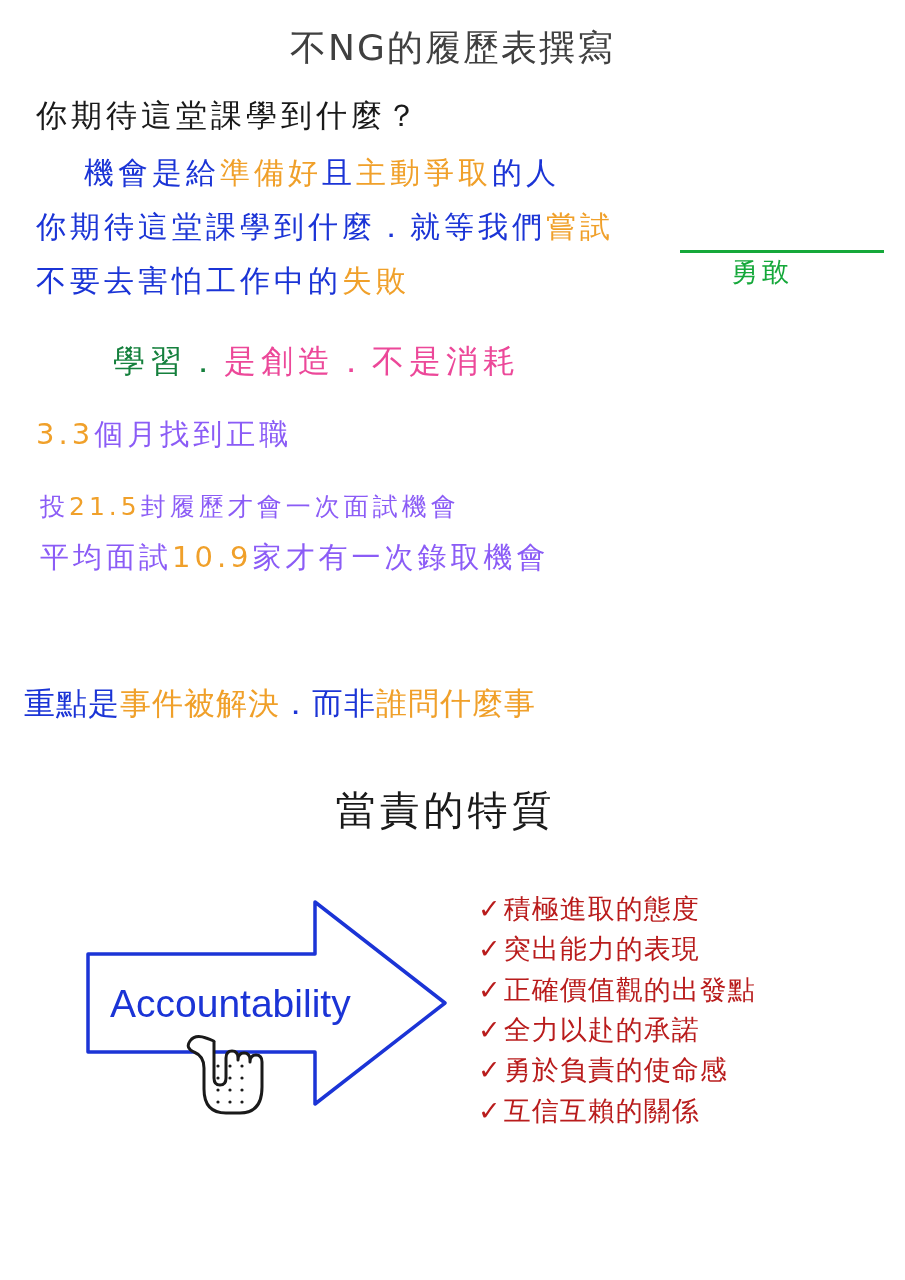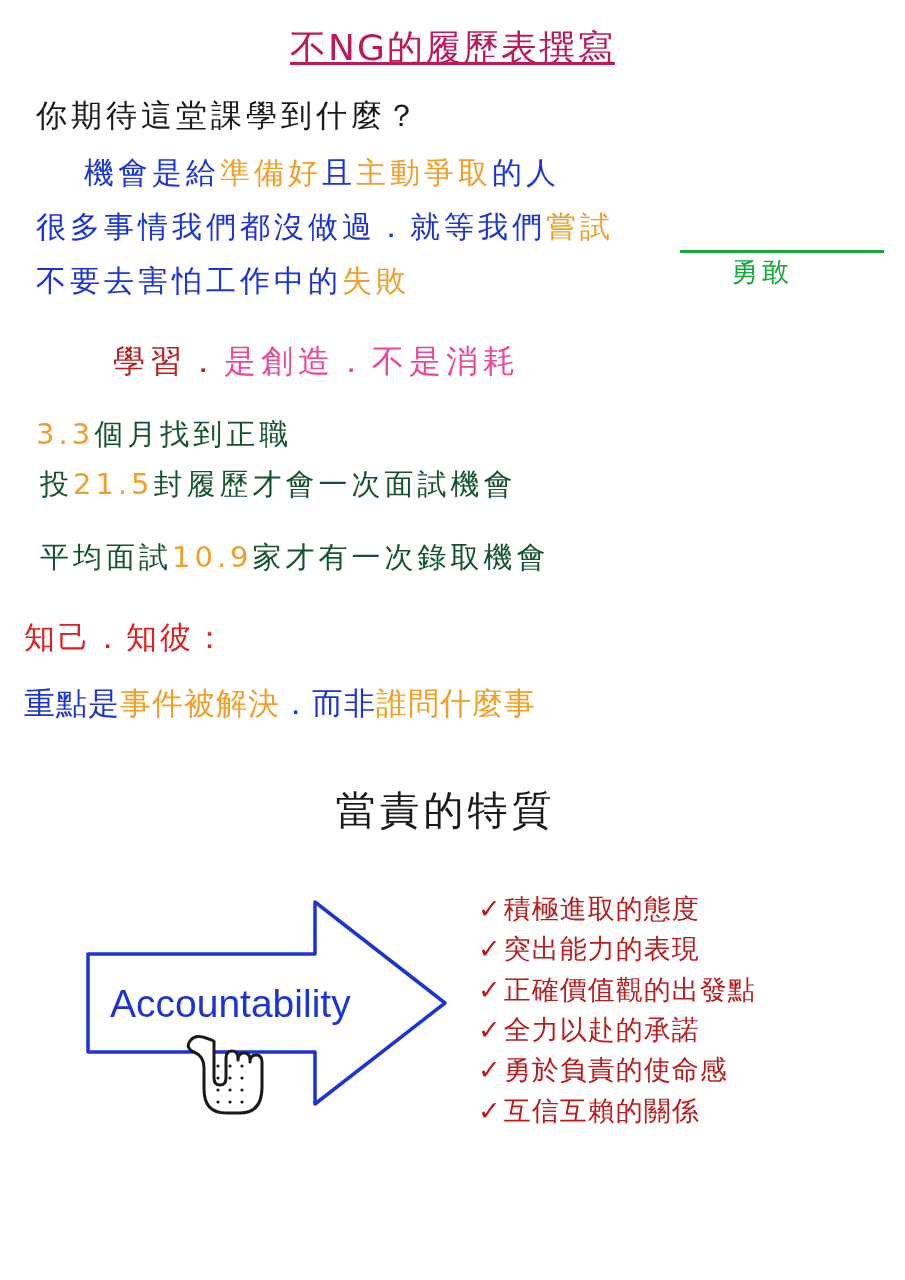--- a/index.html
+++ b/index.html
@@ -29,40 +29,39 @@
     line-height: 1;
   }
   .ls-mid  { letter-spacing: 4px; }
 
   
   #title {
     left: 0; top: 30px;
     width: 905px;
     text-align: center;
     font-size: 36px;
-    color: #be185d;
+    color: #404040;
     letter-spacing: 2px;
     white-space: nowrap;
-    text-decoration: underline;
   }
 
   
   #q-line {
     left: 36px; top: 100px;
     font-size: 31px;
     color: #1a1a1a;
   }
 
   
   .seg { display: inline; margin-top: 8px; }
   .blue   { color: #1b34d6; }
   .orange { color: #f0a02a; }
-  .black  { color: #14532d; text-align: center; }
+  .black  { color: #8b5cf6; text-align: center; }
   .purple { color: #ec4899; }
-  .magenta{ color: #b91c1c; }
+  .magenta{ color: #15803d; }
   .red    { color: #e02020; }
 
   #l1 { left: 84px;  top: 158px; font-size: 30px; }
   #l2 { left: 36px;  top: 212px; font-size: 30px; }
   #l3 { left: 36px;  top: 266px; font-size: 30px; }
 
   
   #underline {
     position: absolute;
     left: 680px; top: 250px;
@@ -78,21 +77,21 @@
 
   
   #l4 {
     left: 113px; top: 345px;
     font-size: 32px;
     letter-spacing: 5px;
   }
 
   
   #l5 { left: 36px; top: 420px; font-size: 29px; }
-  #l6 { left: 40px; top: 470px; font-size: 29px; }
+  #l6 { left: 40px; top: 494px; font-size: 25px; }
   #l7 { left: 40px; top: 543px; font-size: 29px; }
 
   
   #l8 { left: 24px; top: 622px; font-size: 31px; letter-spacing: 3px; }
   #l9 { left: 24px; top: 688px; font-size: 31px; letter-spacing: 1px; }
 
   
   #section-heading {
     left: 0; top: 790px;
     width: 891px;
@@ -146,21 +145,21 @@
 
   <div class="line" id="title">不NG的履歷表撰寫</div>
 
   <div class="line ls-mid" id="q-line">你期待這堂課學到什麼？</div>
 
   <div class="line ls-mid" id="l1">
     <span class="seg blue">機會是給</span><span class="seg orange">準備好</span><span class="seg blue">且</span><span class="seg orange">主動爭取</span><span class="seg blue">的人</span>
   </div>
 
   <div class="line ls-mid" id="l2">
-    <span class="seg blue">很多事情我們都沒做過．就等</span><span class="seg blue">我們</span><span class="seg orange">嘗試</span>
+    <span class="seg blue">你期待這堂課學到什麼．就等</span><span class="seg blue">我們</span><span class="seg orange">嘗試</span>
   </div>
 
   <div id="underline"></div>
   <div class="line" id="brave">勇敢</div>
 
   <div class="line ls-mid" id="l3">
     <span class="seg blue">不要去害怕工作中的</span><span class="seg orange">失敗</span>
   </div>
 
   <div class="line" id="l4">
@@ -172,21 +171,20 @@
   </div>
 
   <div class="line ls-mid" id="l6">
     <span class="seg black">投</span><span class="seg orange">21.5</span><span class="seg black">封履歷才會一次面試機會</span>
   </div>
 
   <div class="line ls-mid" id="l7">
     <span class="seg black">平均面試</span><span class="seg orange">10.9</span><span class="seg black">家才有一次錄取機會</span>
   </div>
 
-  <div class="line red" id="l8">知己．知彼：</div>
 
   <div class="line" id="l9">
     <span class="seg blue">重點是</span><span class="seg orange">事件被解決</span><span class="seg blue">．而非</span><span class="seg orange">誰問什麼事</span>
   </div>
 
   <div class="line" id="section-heading">當責的特質</div>
 
   <div id="arrow-wrap">
     <svg width="400" height="230" viewBox="0 0 400 230">
       <path d="M18 64 L245 64 L245 12 L375 113 L245 214 L245 162 L18 162 Z" fill="none" stroke="#1b34d6" stroke-width="3.5" stroke-linejoin="round"></path>

